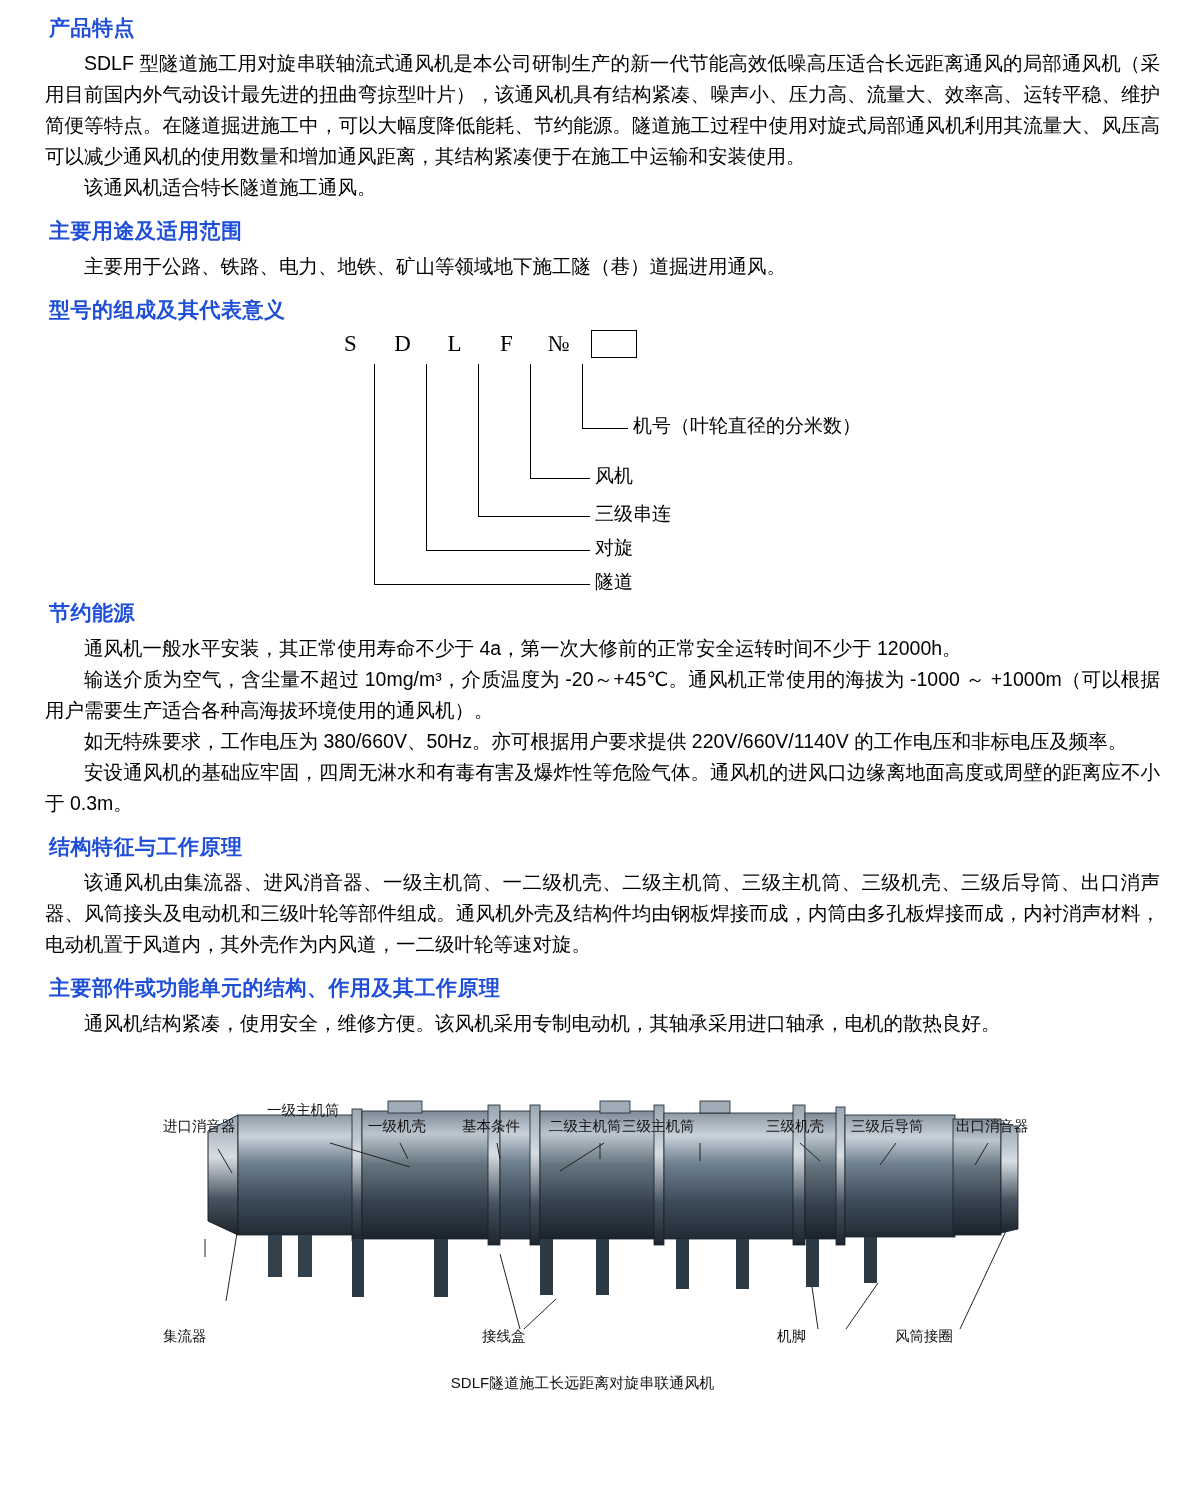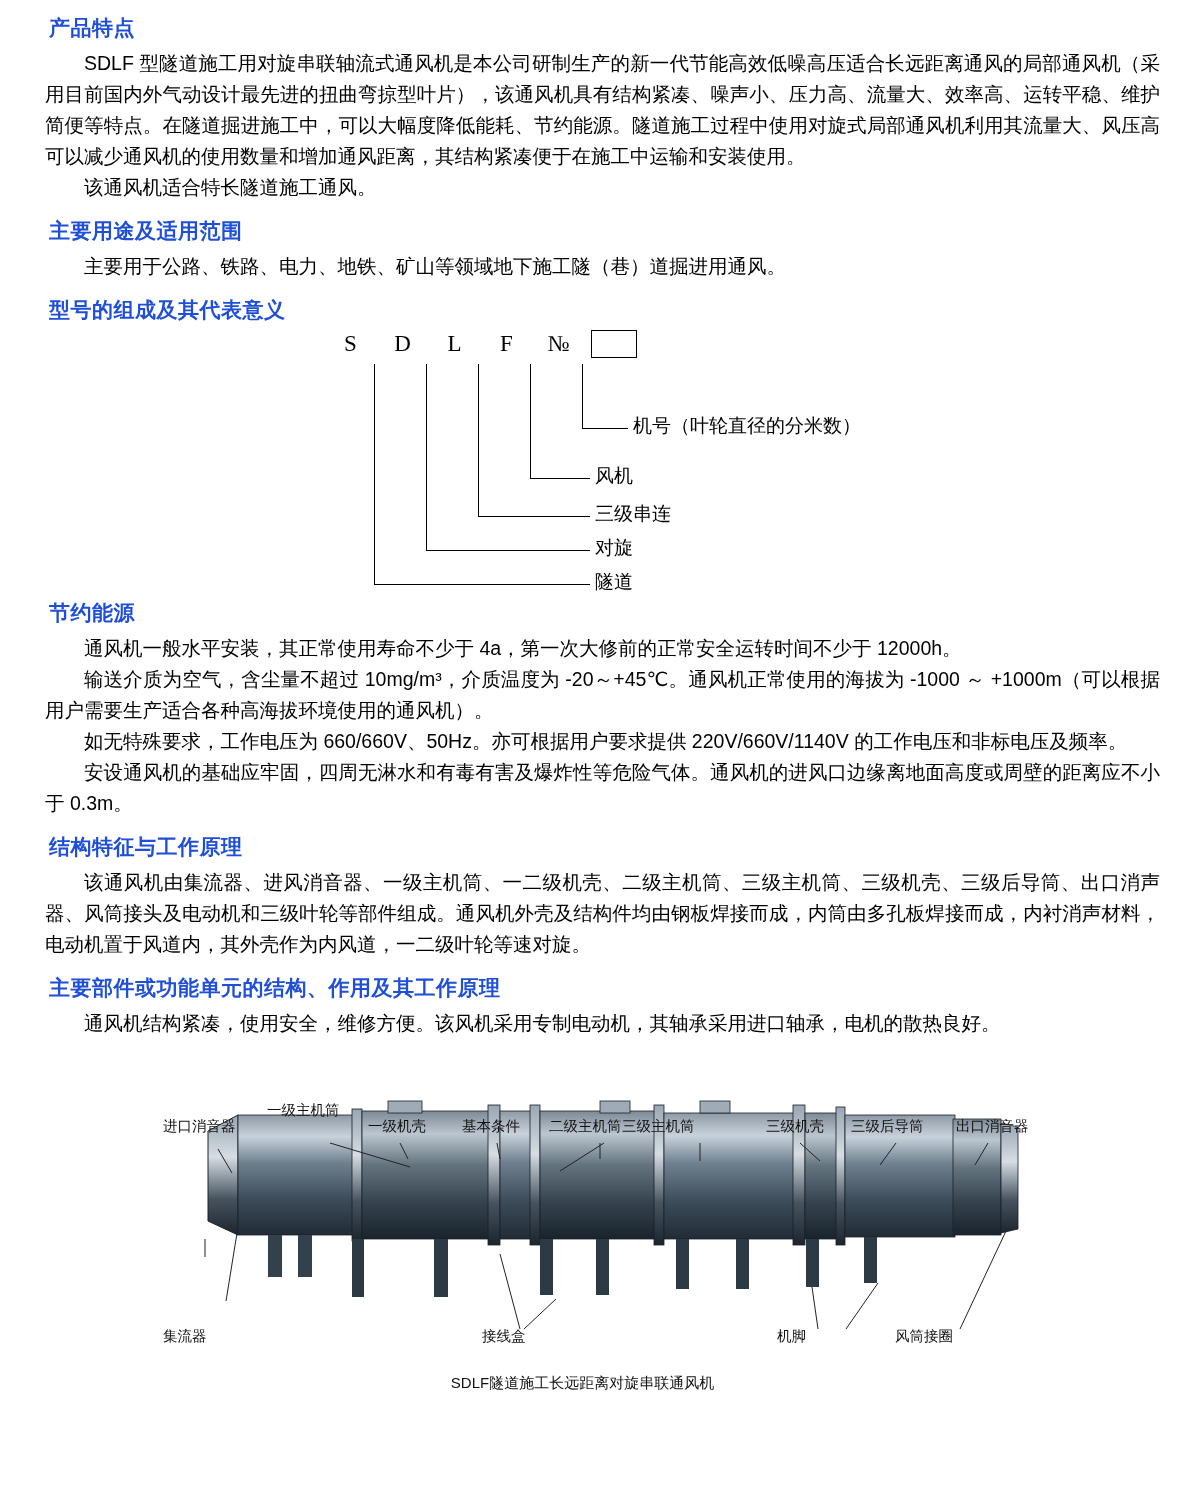--- a/index.html
+++ b/index.html
@@ -158,21 +158,21 @@
     <div class="leader-label" style="left:550px; top:207px;">对旋</div>
 
     <div class="vline" style="left:329px; top:34px; height:220px;"></div>
     <div class="hline" style="left:329px; top:254px; width:216px;"></div>
     <div class="leader-label" style="left:550px; top:241px;">隧道</div>
   </div>
 
   <h2 class="section-title">节约能源</h2>
   <p class="body-text">通风机一般水平安装，其正常使用寿命不少于 4a，第一次大修前的正常安全运转时间不少于 12000h。</p>
   <p class="body-text">输送介质为空气，含尘量不超过 10mg/m³，介质温度为 -20～+45℃。通风机正常使用的海拔为 -1000 ～ +1000m（可以根据用户需要生产适合各种高海拔环境使用的通风机）。</p>
-  <p class="body-text">如无特殊要求，工作电压为 660/660V、50Hz。亦可根据用户要求提供 220V/660V/1140V 的工作电压和非标电压及频率。</p>
+  <p class="body-text">如无特殊要求，工作电压为 380/660V、50Hz。亦可根据用户要求提供 220V/660V/1140V 的工作电压和非标电压及频率。</p>
   <p class="body-text">安设通风机的基础应牢固，四周无淋水和有毒有害及爆炸性等危险气体。通风机的进风口边缘离地面高度或周壁的距离应不小于 0.3m。</p>
 
   <h2 class="section-title">结构特征与工作原理</h2>
   <p class="body-text">该通风机由集流器、进风消音器、一级主机筒、一二级机壳、二级主机筒、三级主机筒、三级机壳、三级后导筒、出口消声器、风筒接头及电动机和三级叶轮等部件组成。通风机外壳及结构件均由钢板焊接而成，内筒由多孔板焊接而成，内衬消声材料，电动机置于风道内，其外壳作为内风道，一二级叶轮等速对旋。</p>
 
   <h2 class="section-title">主要部件或功能单元的结构、作用及其工作原理</h2>
   <p class="body-text">通风机结构紧凑，使用安全，维修方便。该风机采用专制电动机，其轴承采用进口轴承，电机的散热良好。</p>
 
   <div class="figure-wrap">
     <svg class="fan" width="1200" height="360" viewBox="0 0 1200 360">

